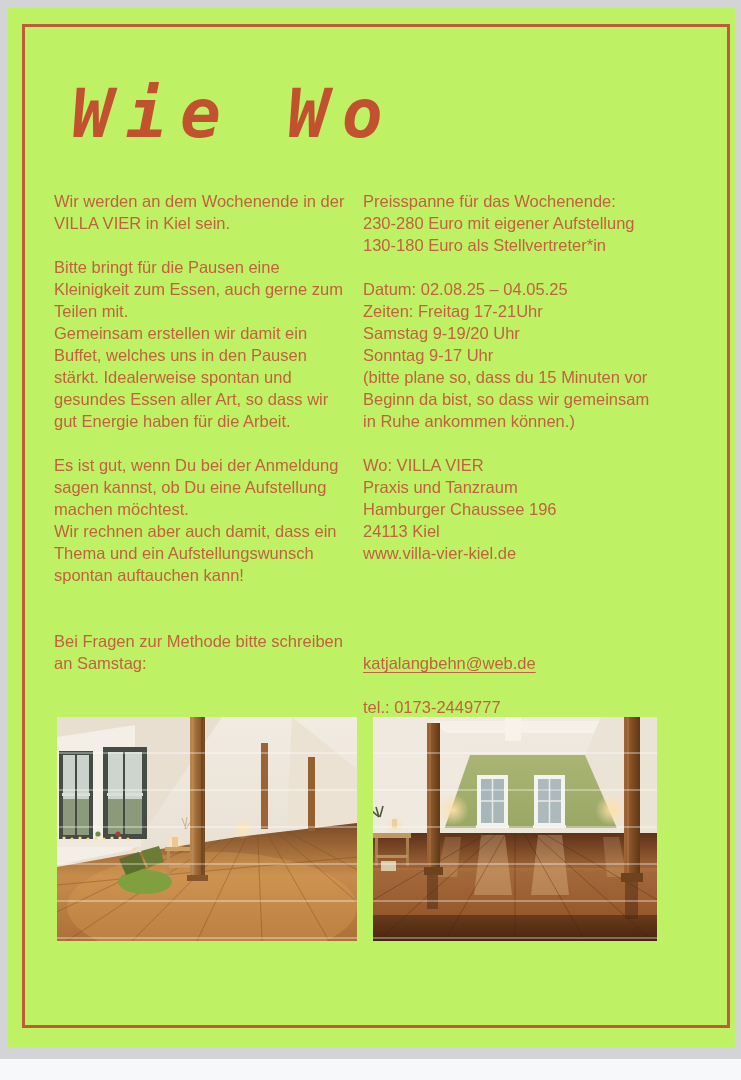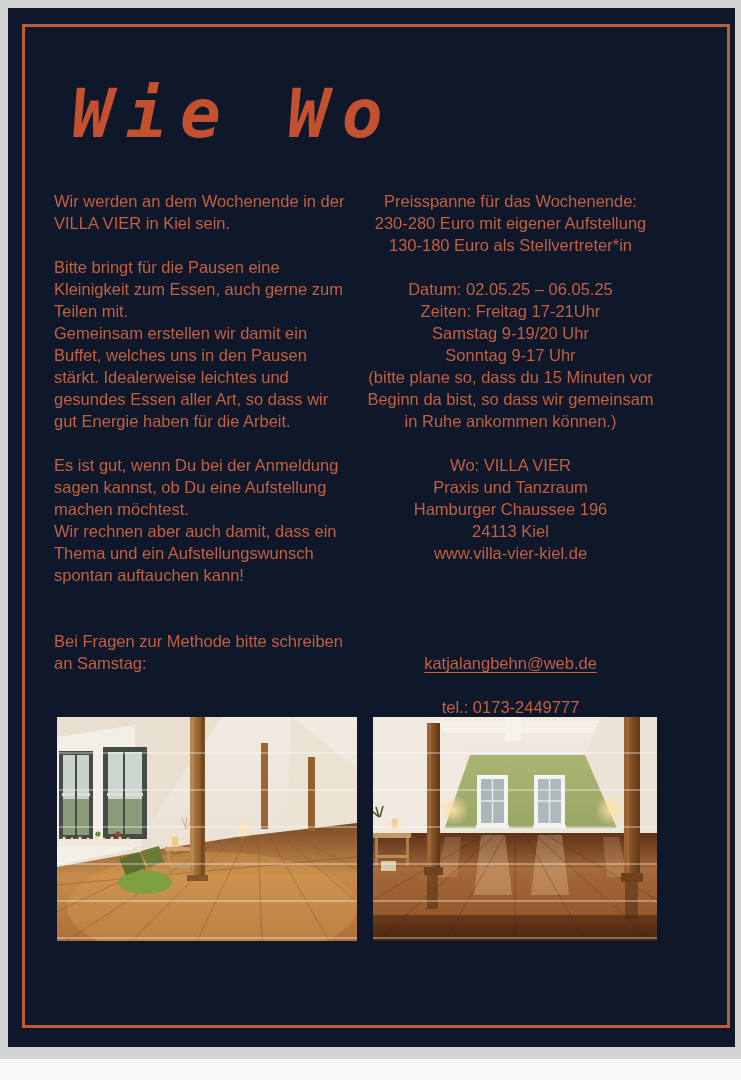--- a/index.html
+++ b/index.html
@@ -11,21 +11,21 @@
     overflow: hidden;
   }
   .viewer-bg {
     position: absolute; left: 0; top: 0;
     width: 741px; height: 1059px;
     background: #d3d4d6;
   }
   .page {
     position: absolute; left: 8px; top: 8px;
     width: 727px; height: 1039px;
-    background: #0f172a;
+    background: #bef264;
   }
   .page-border {
     position: absolute; left: 14px; top: 16px;
     width: 708px; height: 1004px;
     border: 3px solid #c05b38;
     pointer-events: none;
   }
   .doc-title {
     position: absolute; left: 64px; top: 66px;
     font-family: "DejaVu Sans Mono", monospace;
@@ -37,21 +37,21 @@
     white-space: nowrap;
   }
   .col {
     position: absolute; top: 182px;
     width: 295px;
     color: #c2603f;
     font-size: 16.5px;
     line-height: 22px;
   }
   .col-left  { left: 46px; }
-  .col-right { left: 355px; text-align: center; }
+  .col-right { left: 355px; }
   .col p, .col .para { white-space: pre-line; margin: 0 0 22px 0; }
   .col .para:last-child { margin-bottom: 0; }
   .link-line {
     color: #c2603f;
     text-decoration: underline;
     text-underline-offset: 3px;
     cursor: pointer;
   }
   .photo {
     position: absolute;
@@ -78,40 +78,40 @@
   <div class="doc-title">Wie Wo</div>
 
   <div class="col col-left">
     <p class="para">Wir werden an dem Wochenende in der
 VILLA VIER in Kiel sein.</p>
     <p class="para">Bitte bringt für die Pausen eine
 Kleinigkeit zum Essen, auch gerne zum
 Teilen mit.
 Gemeinsam erstellen wir damit ein
 Buffet, welches uns in den Pausen
-stärkt. Idealerweise leichtes und
+stärkt. Idealerweise spontan und
 gesundes Essen aller Art, so dass wir
 gut Energie haben für die Arbeit.</p>
     <p class="para">Es ist gut, wenn Du bei der Anmeldung
 sagen kannst, ob Du eine Aufstellung
 machen möchtest.
 Wir rechnen aber auch damit, dass ein
 Thema und ein Aufstellungswunsch
 spontan auftauchen kann!</p>
     <div class="para">
       <span style="white-space:pre-line">Bei Fragen zur Methode bitte schreiben
 an Samstag:</span><br>
     </div>
   </div>
 
   <div class="col col-right">
     <p class="para">Preisspanne für das Wochenende:
 230-280 Euro mit eigener Aufstellung
 130-180 Euro als Stellvertreter*in</p>
-    <p class="para">Datum: 02.05.25 – 06.05.25
+    <p class="para">Datum: 02.08.25 – 04.05.25
 Zeiten: Freitag 17-21Uhr
 Samstag 9-19/20 Uhr
 Sonntag 9-17 Uhr
 (bitte plane so, dass du 15 Minuten vor
 Beginn da bist, so dass wir gemeinsam
 in Ruhe ankommen können.)</p>
     <p class="para">Wo: VILLA VIER
 Praxis und Tanzraum
 Hamburger Chaussee 196
 24113 Kiel

